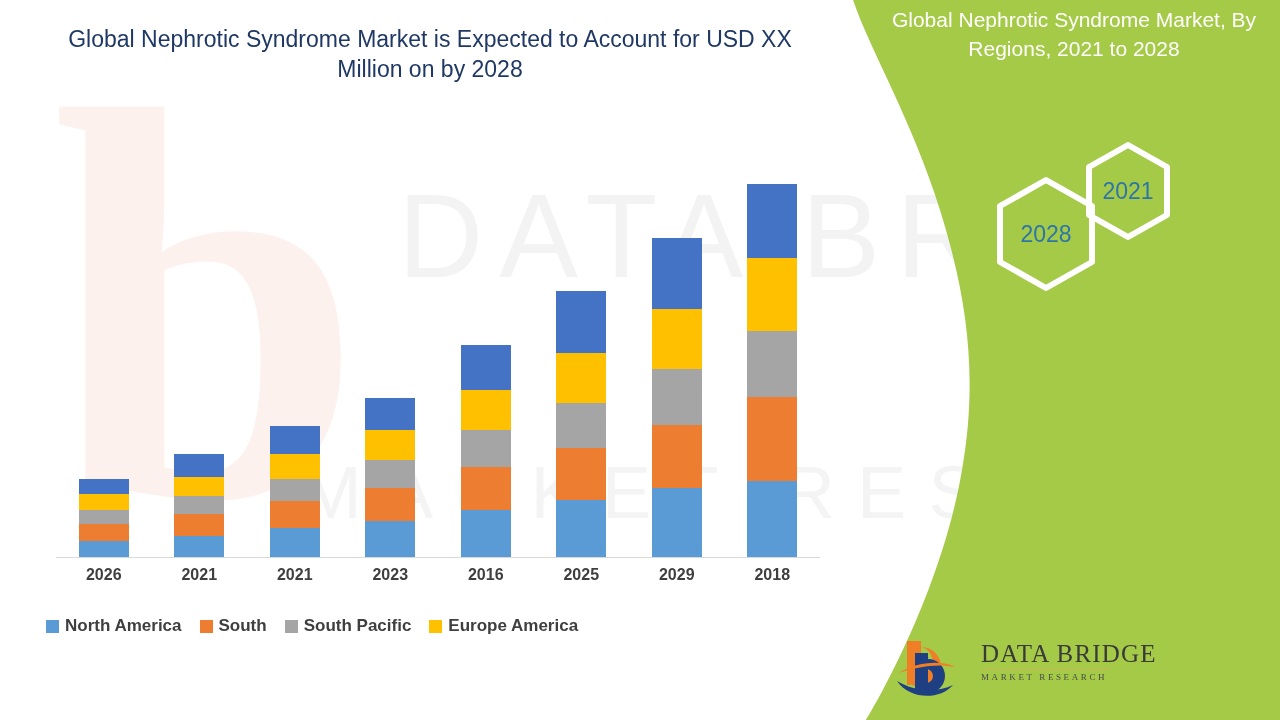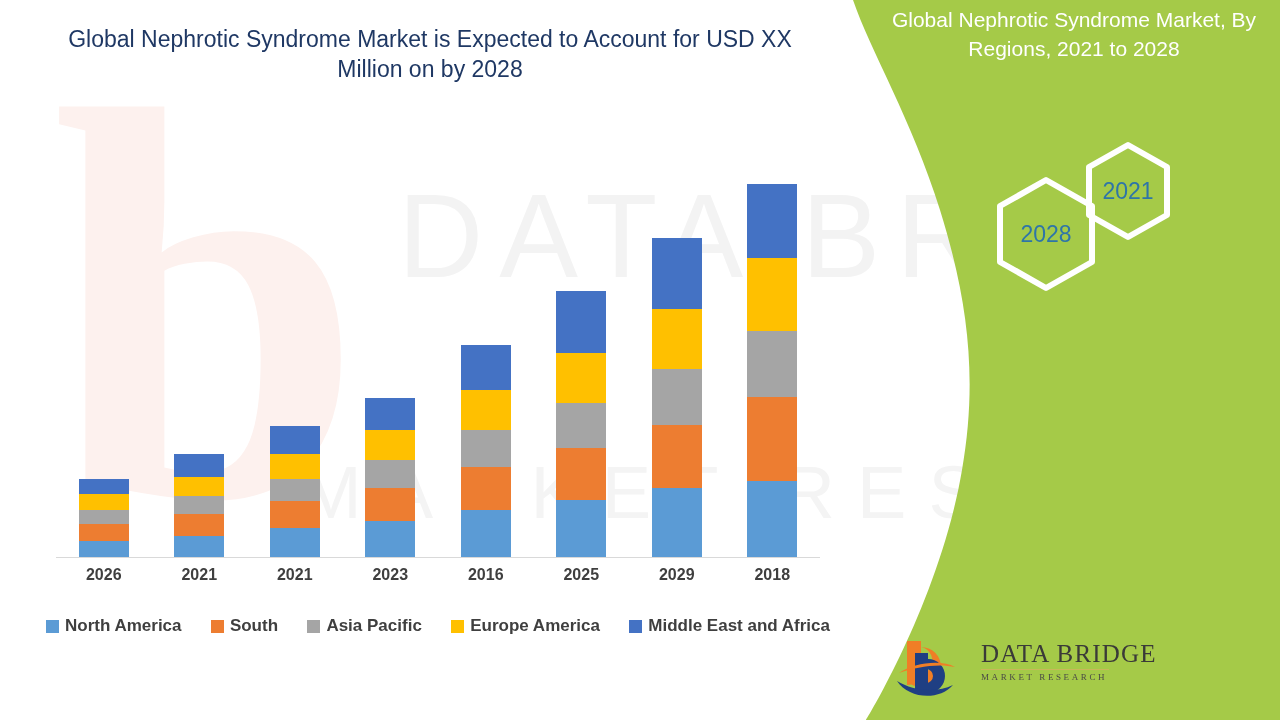--- a/index.html
+++ b/index.html
@@ -101,21 +101,21 @@
     font-size: 16px;
     font-weight: 700;
     color: #3f3f3f;
   }
 
   .legend {
     position: absolute;
     left: 46px; top: 616px;
     width: 784px;
     display: flex;
-    justify-content: space-between;
+    justify-content: flex-start;
     align-items: center;
     gap: 18px;
     flex-wrap: nowrap;
   }
   .legend-item {
     display: flex; align-items: center; gap: 6px;
     white-space: nowrap;
   }
   .legend-swatch {
     width: 13px; height: 13px; flex: 0 0 13px;
@@ -310,29 +310,25 @@
         <div class="legend-item">
           <span class="legend-swatch" style="background: rgb(91, 155, 213);"></span>
           <span class="legend-label">North America</span>
         </div>
         <div class="legend-item">
           <span class="legend-swatch" style="background: rgb(237, 125, 49);"></span>
           <span class="legend-label">South</span>
         </div>
         <div class="legend-item">
           <span class="legend-swatch" style="background: rgb(165, 165, 165);"></span>
-          <span class="legend-label">Asia Pacific</span>
+          <span class="legend-label">South Pacific</span>
         </div>
         <div class="legend-item">
           <span class="legend-swatch" style="background: rgb(255, 192, 0);"></span>
           <span class="legend-label">Europe America</span>
-        </div>
-        <div class="legend-item">
-          <span class="legend-swatch" style="background: rgb(68, 114, 196);"></span>
-          <span class="legend-label">Middle East and Africa</span>
         </div>
       </div>
   </div>
 
   <div class="green-panel">
     <svg width="1280" height="720" viewBox="0 0 1280 720" xmlns="http://www.w3.org/2000/svg">
       <path id="green-shape" d="M 853 0 L 1280 0 L 1280 720 L 866 720
                C 866 720, 940 600, 962 470
                C 978 378, 968 300, 940 210
                C 912 120, 870 50, 853 0 Z" fill="#a5ca48"></path>

